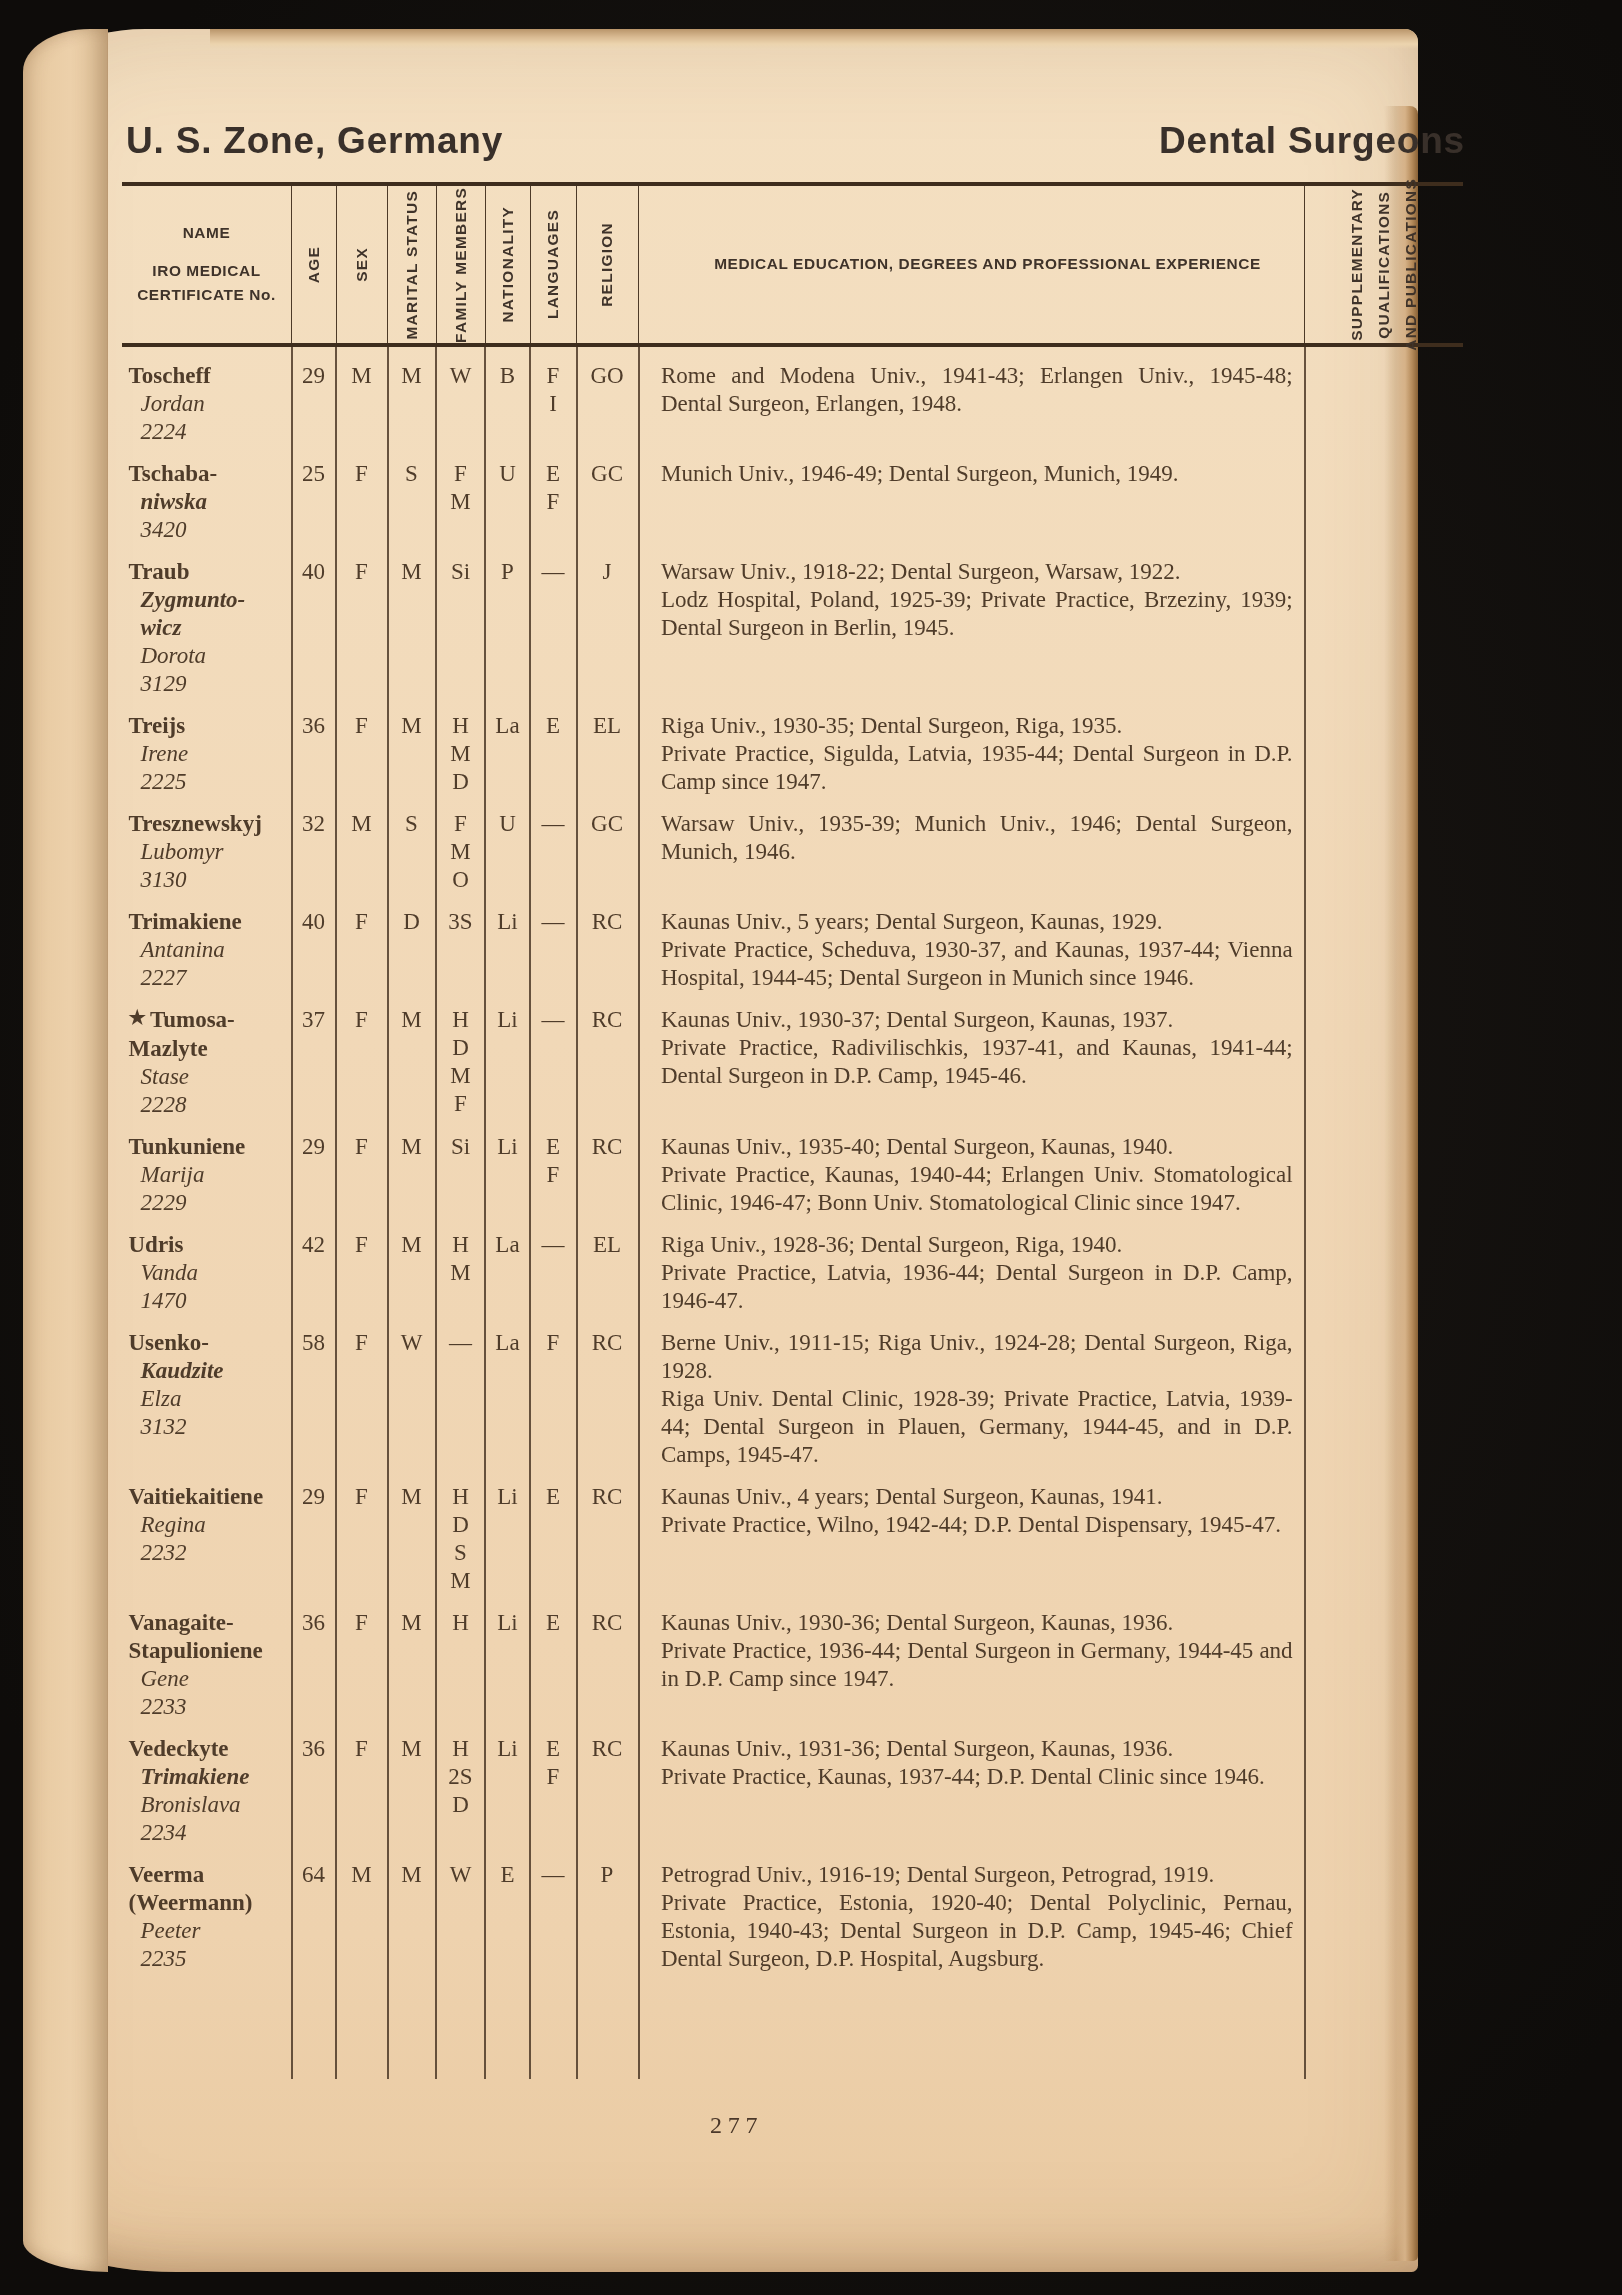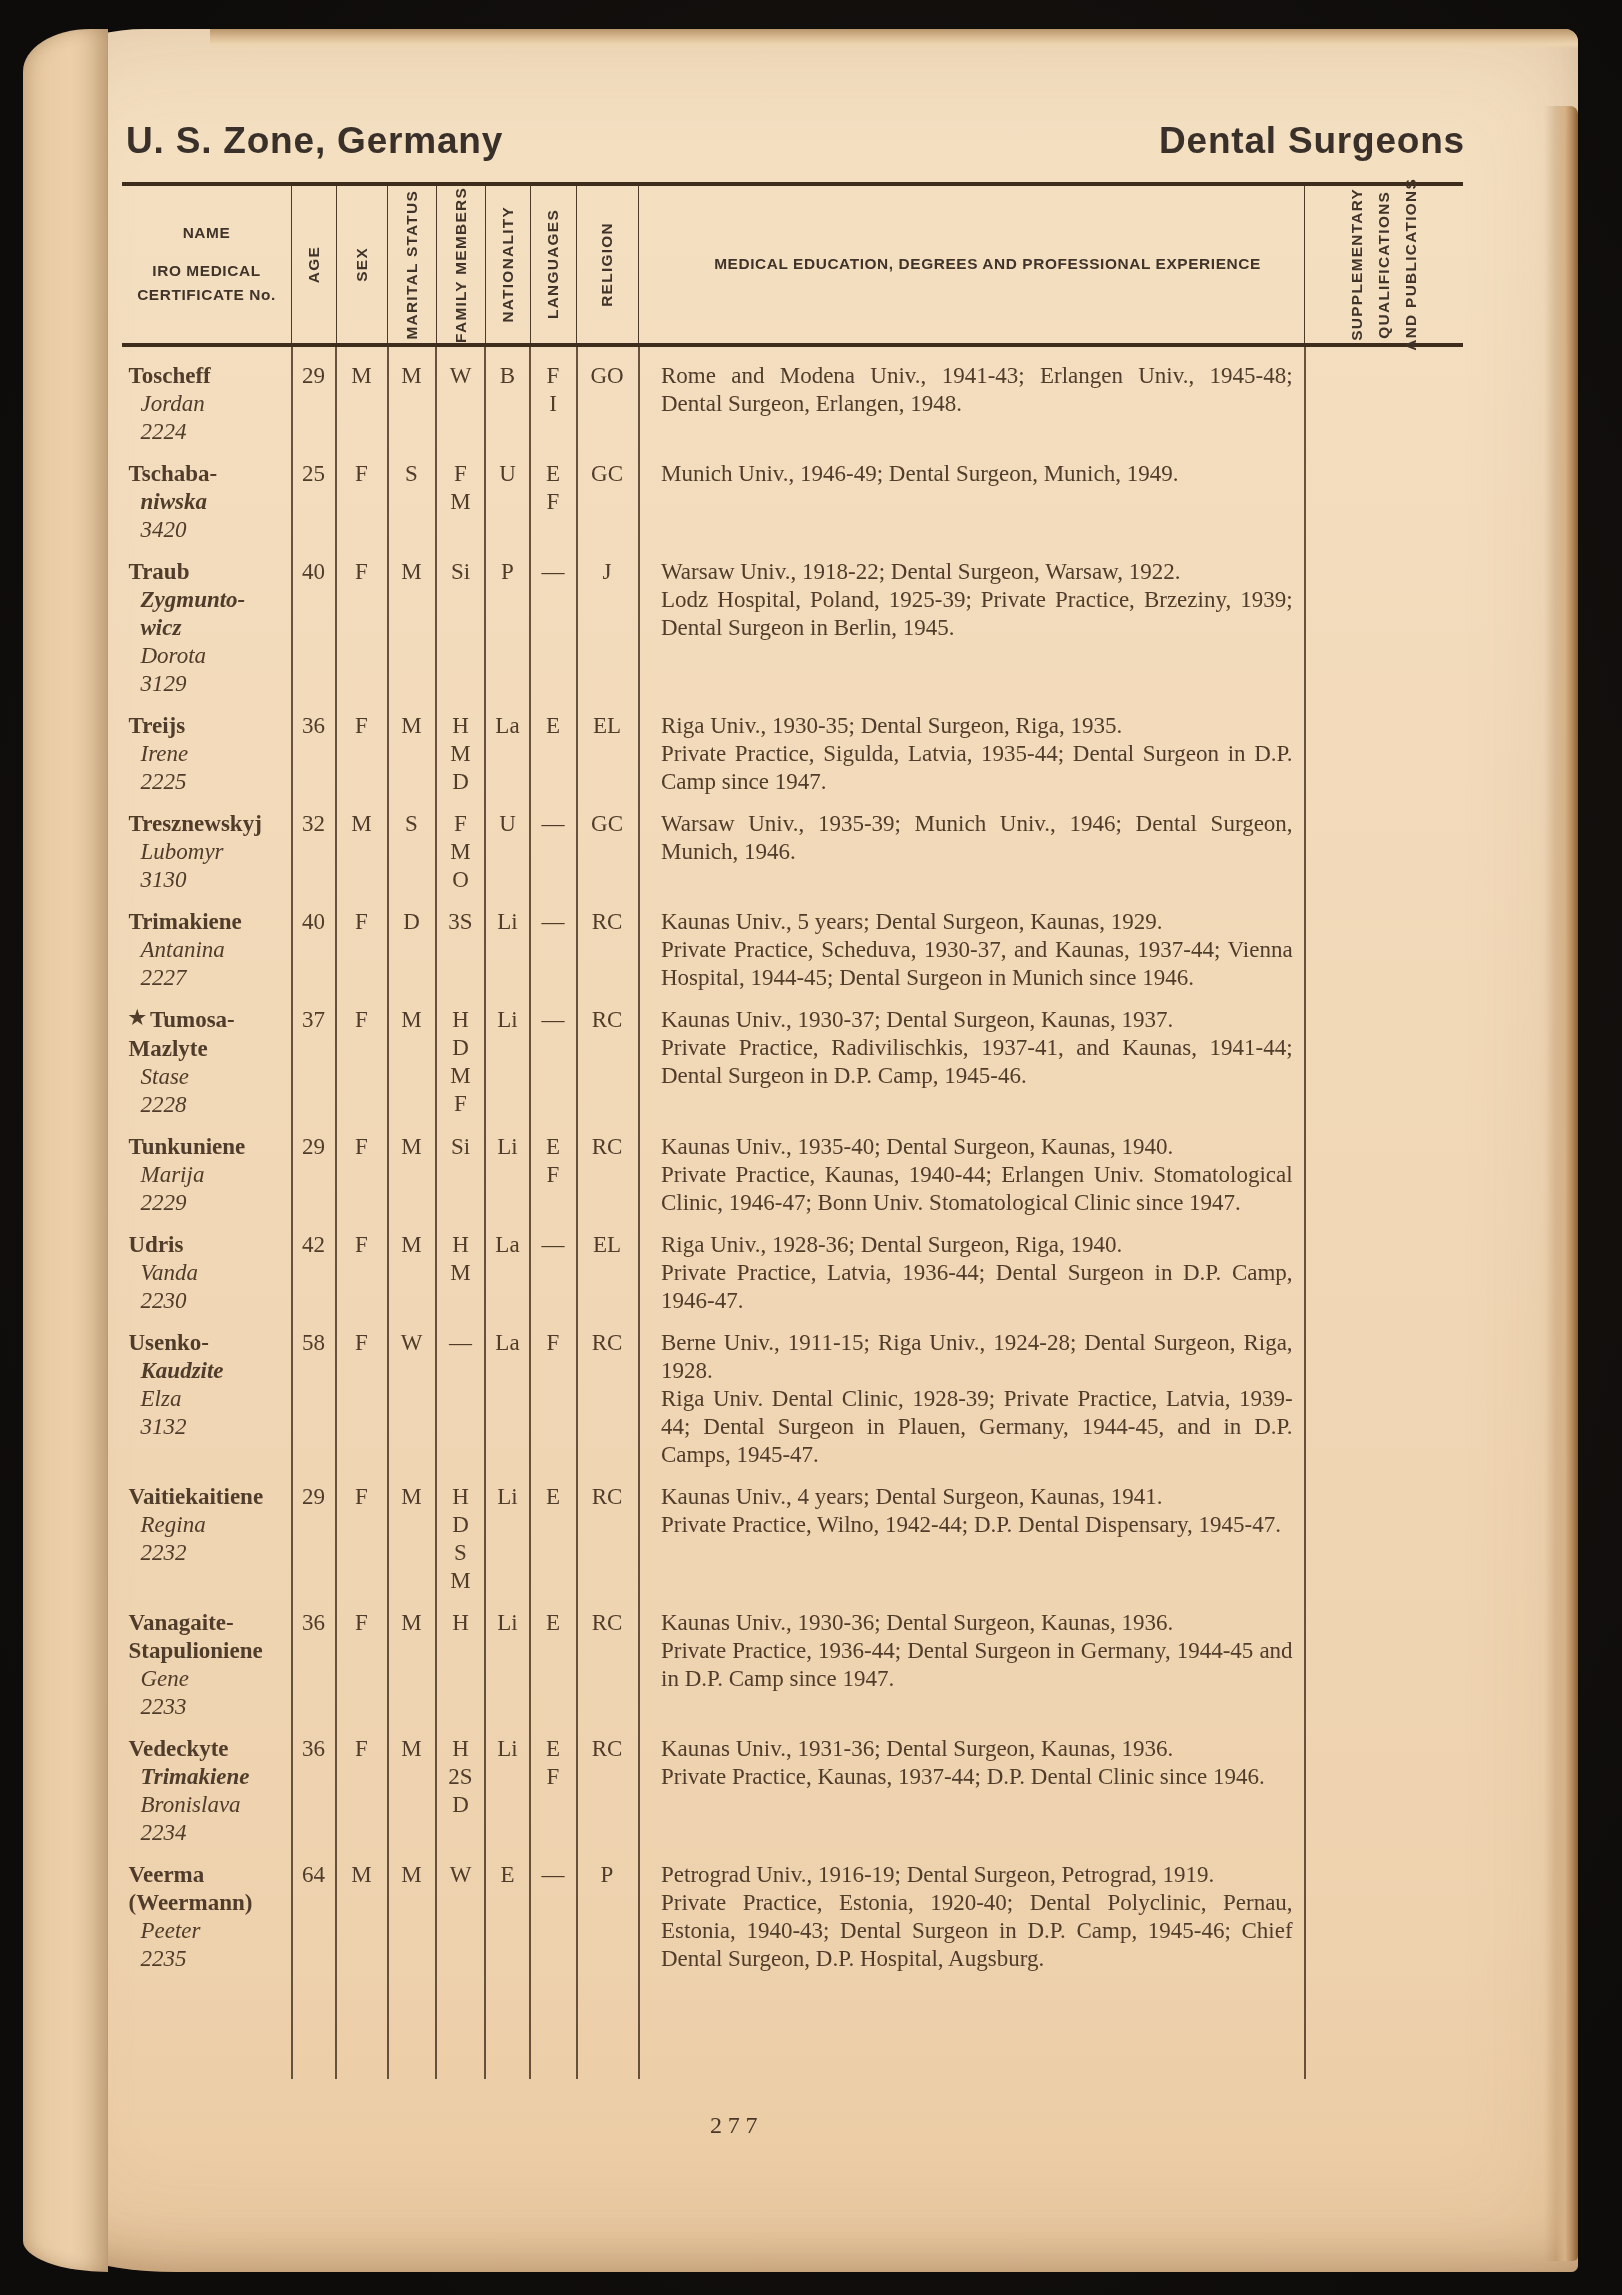--- a/index.html
+++ b/index.html
@@ -12,21 +12,21 @@
   html,body{margin:0;padding:0;}
   body{
     width:1623px;height:2295px;
     background:#141110;
     font-family:"Liberation Serif",serif;
     position:relative;overflow:hidden;
   }
   .photo{position:absolute;inset:0;background:
     radial-gradient(ellipse at 55% 45%, #1b1714 0%, #0e0c0a 80%);}
   .page{
-    position:absolute;left:23px;top:29px;width:1555px;height:2243px;
+    position:absolute;left:23px;top:29px;width:1395px;height:2243px;
     background:
       linear-gradient(180deg,#f4e0c2 0%,#f1d8b7 45%,#eed2ae 85%,#e9c9a0 100%);
     border-radius:122px 13px 6.5px 154px / 77px 13px 6.5px 57px;
     box-shadow: inset 0 0 114px rgba(125,75,32,.18), inset 0 -24px 49px -24px rgba(90,50,20,.35);
   }
   .fold-strip{
     position:absolute;left:0;top:0;bottom:0;width:84px;
     background:linear-gradient(90deg,#e6c89f 0%,#ecd0aa 55%,#e8cba2 100%);
     border-right:1.6px solid rgba(110,70,35,.35);
     border-radius:122px 0 0 154px / 77px 0 0 57px;
@@ -354,21 +354,21 @@
               <p class="edu-p">Kaunas Univ., 1935-40; Dental Surgeon, Kaunas, 1940.</p>
               <p class="edu-p">Private Practice, Kaunas, 1940-44; Erlangen Univ. Stomatological Clinic, 1946-47; Bonn Univ. Stomatological Clinic since 1947.</p>
             </div>
     <div class="c col-sup"></div>
   </div>
 
   <div class="row">
     <div class="c name col-name">
               <div class="nl b">Udris</div>
               <div class="nl ind">Vanda</div>
-              <div class="nl ind">2230</div>
+              <div class="nl ind">1470</div>
             </div>
     <div class="c ctr col-age">42</div>
     <div class="c ctr col-sex">F</div>
     <div class="c ctr col-mar">M</div>
     <div class="c ctr col-fam">
               <div>H</div>
               <div>M</div>
             </div>
     <div class="c ctr col-nat">La</div>
     <div class="c ctr col-lang">

